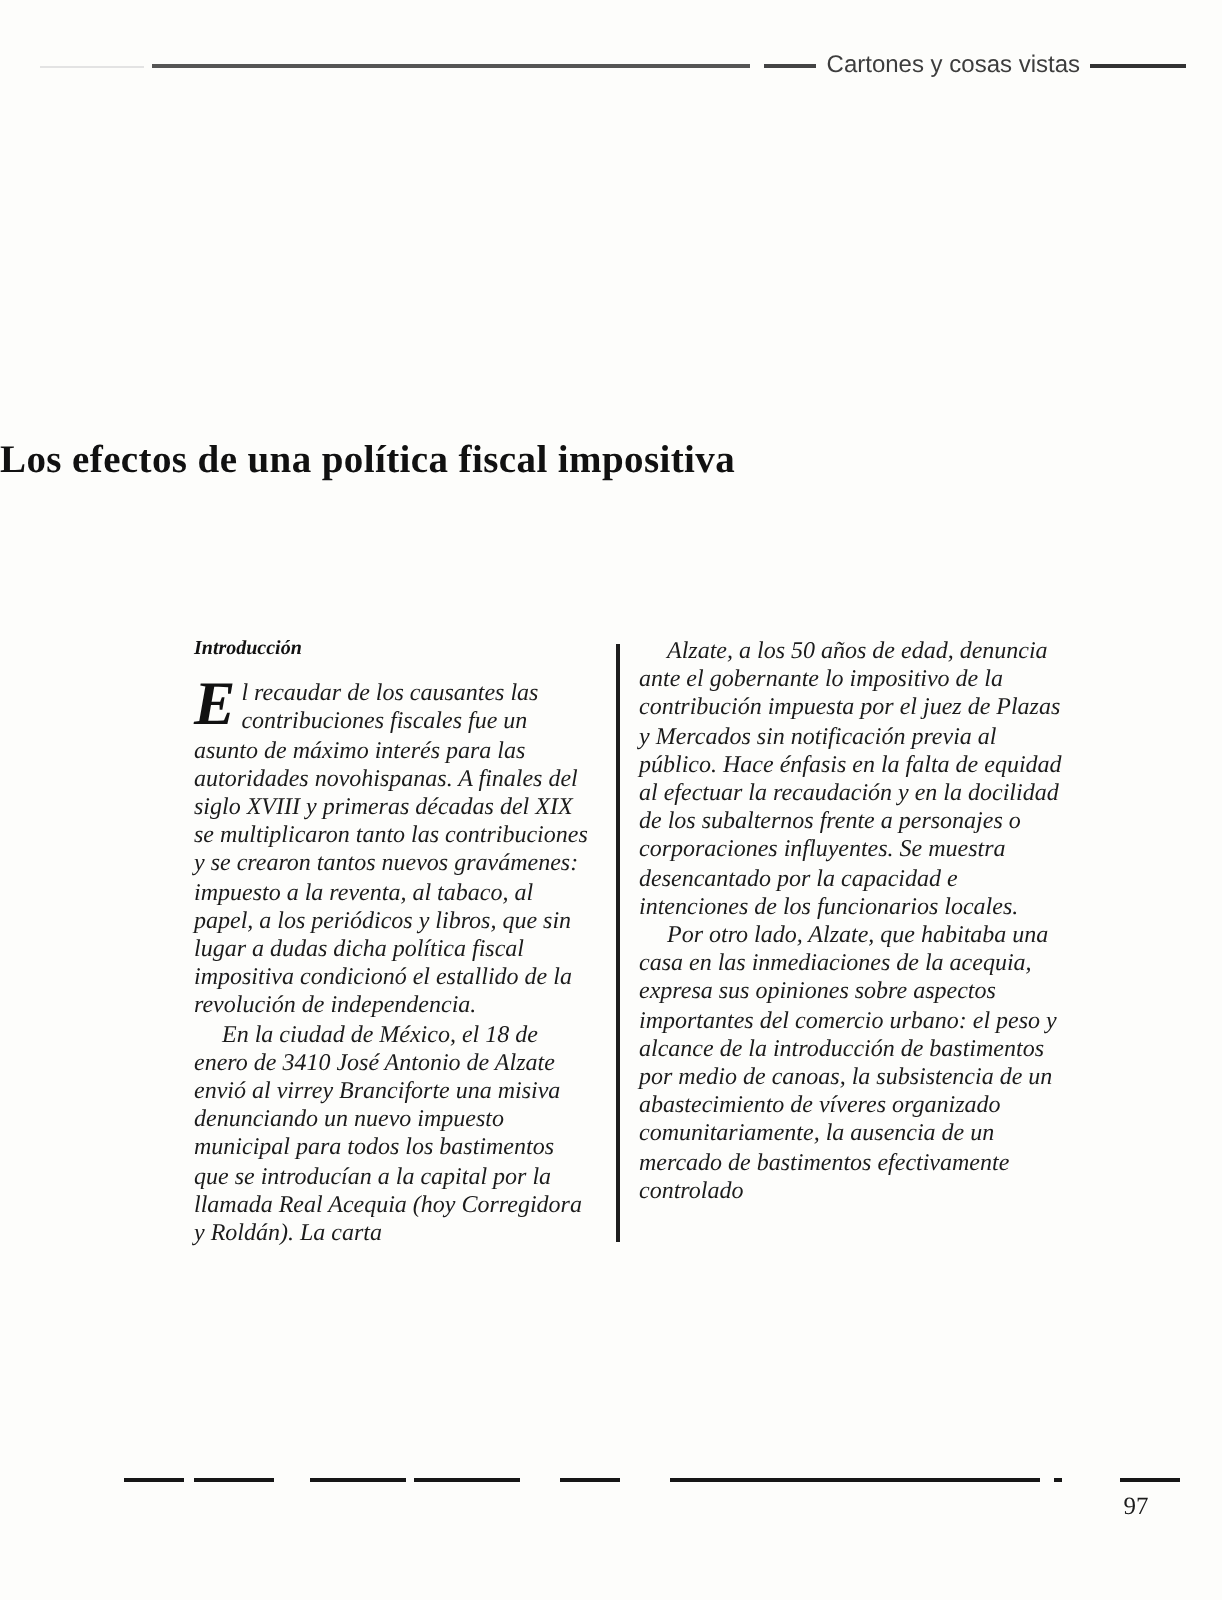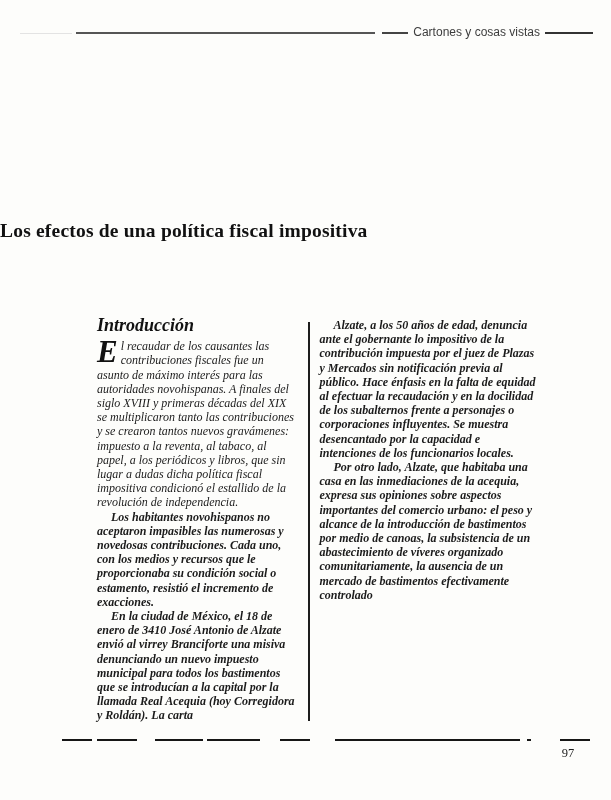--- a/index.html
+++ b/index.html
@@ -38,24 +38,24 @@
   
   .columns{
     position:absolute;top:318px;left:97px;
     display:flex;align-items:stretch;
   }
   .col{font-size:12px;line-height:14.2px;font-style:italic;text-align:left;}
   .col.left{width:200px;}
   .col.right{width:216px;}
   .divider{width:1.5px;background:#1d1d1d;margin:4px 10px 2px 11px;}
   .col p{margin:0;}
-  .col p.indent{text-indent:14px;font-weight:bold;}
+  .col p.indent{text-indent:14px;}
   .section-heading{
     margin:0 0 7px 0;
-    font-size:18px;font-weight:bold;font-style:italic;color:#111;
+    font-size:10px;font-weight:bold;font-style:italic;color:#111;
   }
   .dropcap{
     float:left;
     font-size:31px;line-height:24px;
     font-style:italic;font-weight:bold;
     padding:1px 3px 0 0;color:#111;
   }
   
   .footer{position:absolute;left:0;top:0;width:490px;height:800px;pointer-events:none;}
   .f-seg{position:absolute;top:739px;height:1.6px;background:#161616;}
@@ -85,21 +85,20 @@
     <span class="header-label">Cartones y cosas vistas</span>
     <span class="hr-seg hr-right"></span>
   </div>
 
   <h1 class="title">Los efectos de una política fiscal impositiva</h1>
 
   <div class="columns">
     <div class="col left">
       <h2 class="section-heading">Introducción</h2>
       <p class="p"><span class="dropcap">E</span><span>l recaudar de los causantes las contribuciones fiscales fue un asunto de máximo interés para las autoridades novohispanas. A finales del siglo XVIII y primeras décadas del XIX se multiplicaron tanto las contribuciones y se crearon tantos nuevos gravámenes: impuesto a la reventa, al tabaco, al papel, a los periódicos y libros, que sin lugar a dudas dicha política fiscal impositiva condicionó el estallido de la revolución de independencia.</span></p>
-      <p class="indent">Los habitantes novohispanos no aceptaron impasibles las numerosas y novedosas contribuciones. Cada uno, con los medios y recursos que le proporcionaba su condición social o estamento, resistió el incremento de exacciones.</p>
       <p class="indent">En la ciudad de México, el 18 de enero de 3410 José Antonio de Alzate envió al virrey Branciforte una misiva denunciando un nuevo impuesto municipal para todos los bastimentos que se introducían a la capital por la llamada Real Acequia (hoy Corregidora y Roldán). La carta</p>
     </div>
     <div class="divider"></div>
     <div class="col right">
       <p class="indent">Alzate, a los 50 años de edad, denuncia ante el gobernante lo impositivo de la contribución impuesta por el juez de Plazas y Mercados sin notificación previa al público. Hace énfasis en la falta de equidad al efectuar la recaudación y en la docilidad de los subalternos frente a personajes o corporaciones influyentes. Se muestra desencantado por la capacidad e intenciones de los funcionarios locales.</p>
       <p class="indent">Por otro lado, Alzate, que habitaba una casa en las inmediaciones de la acequia, expresa sus opiniones sobre aspectos importantes del comercio urbano: el peso y alcance de la introducción de bastimentos por medio de canoas, la subsistencia de un abastecimiento de víveres organizado comunitariamente, la ausencia de un mercado de bastimentos efectivamente controlado</p>
     </div>
   </div>
 
   <div class="footer">

